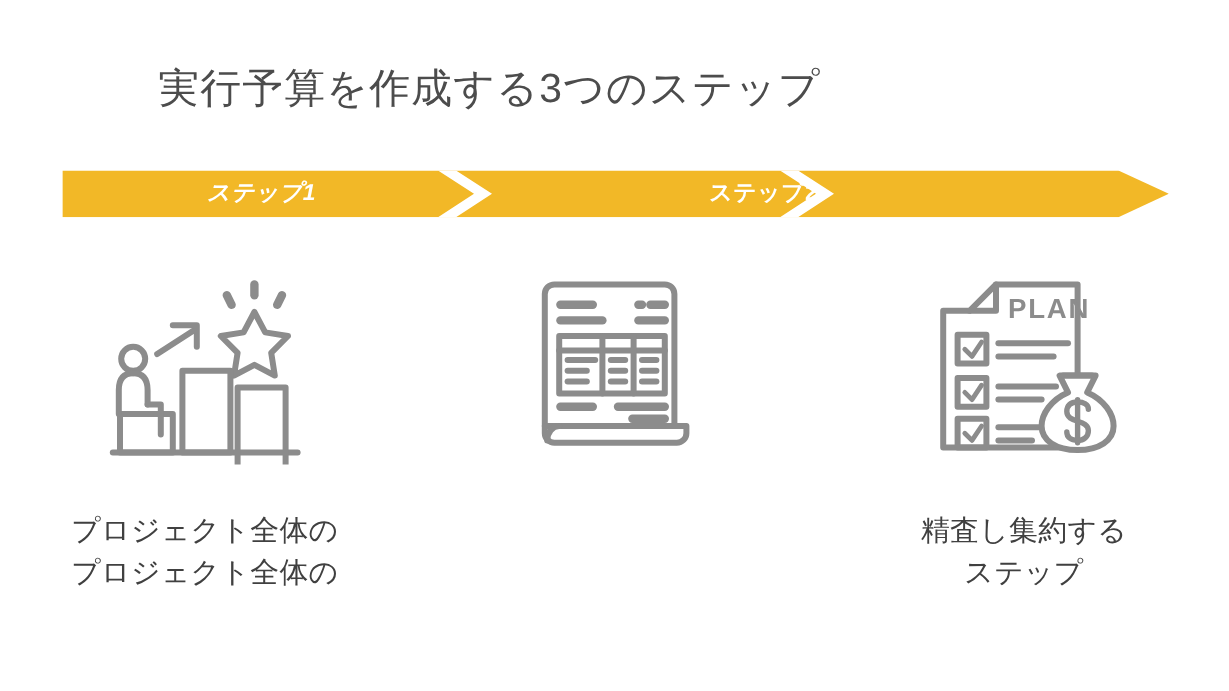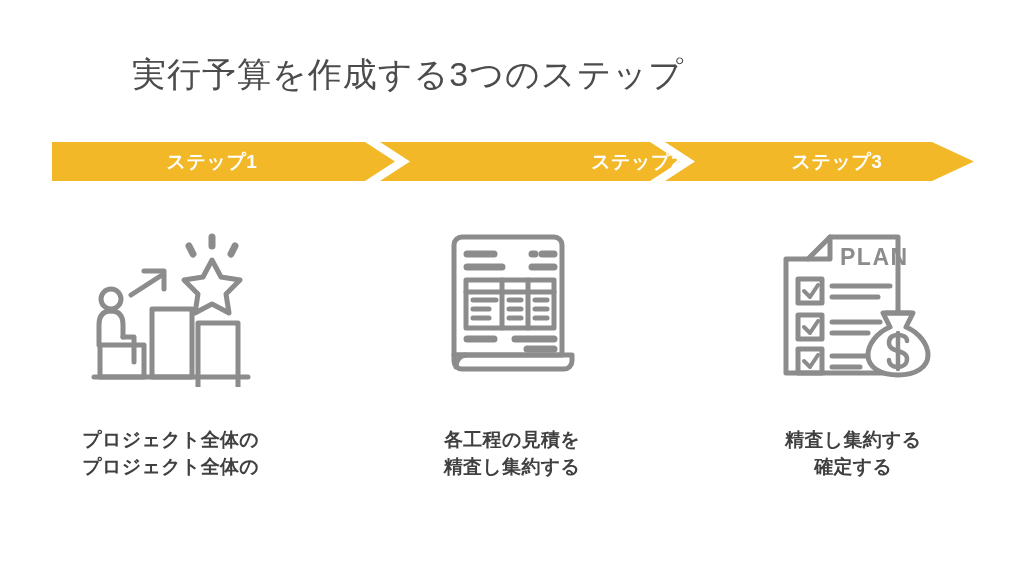--- a/index.html
+++ b/index.html
@@ -53,21 +53,21 @@
     top: 0;
     height: 39px;
     line-height: 39px;
     text-align: center;
     color: #ffffff;
     font-size: 19px;
     font-weight: bold;
     letter-spacing: 0.5px;
     white-space: nowrap;
   }
-  .step-label.s1 { left: 0px;   width: 320px; }
+  .step-label.s1 { left: 6px;   width: 320px; font-style: italic; }
   .step-label.s2 { left: 330px; width: 300px; text-align: right; }
   .step-label.s3 { left: 640px; width: 290px; }
 
   
   .columns {
     position: absolute;
     left: 0;
     top: 222px;
     width: 1024px;
     display: flex;
@@ -82,22 +82,22 @@
     width: 200px;
     height: 170px;
     display: flex;
     align-items: center;
     justify-content: center;
   }
   .icon-box svg { display: block; }
   .caption {
     margin-top: 34px;
     text-align: center;
-    font-size: 19px;
-    font-weight: bold;
+    font-size: 24px;
+    font-weight: normal;
     color: #404040;
     line-height: 1.44;
     letter-spacing: 0.3px;
     white-space: nowrap;
   }
   .caption .ln { display: block; }
 </style>
 </head>
 <body>
 
@@ -109,21 +109,20 @@
     <path d="M0,0 L880,0 L922,19.5 L880,39 L0,39 Z" fill="#F2B827"></path>
 
     <path d="M313,0 L328,0 L358,19.5 L328,39 L313,39 L343,19.5 Z" fill="#ffffff"></path>
 
     <path d="M598,0 L613,0 L643,19.5 L613,39 L598,39 L628,19.5 Z" fill="#ffffff"></path>
   </svg>
 
   <div class="step-labels">
     <div class="step-label s1">ステップ1</div>
     <div class="step-label s2">ステップ2</div>
-    <div class="step-label s3">ステップ3</div>
   </div>
 </div>
 
 <div class="columns">
 
   <div class="col">
     <div class="icon-box">
       <svg width="170" height="160" viewBox="0 0 170 160" fill="none" stroke="#8c8c8c" stroke-width="5" stroke-linecap="round" stroke-linejoin="round">
 
         <g stroke-width="7">
@@ -197,24 +196,20 @@
         <g stroke-width="7">
           <line x1="35" y1="112" x2="62" y2="112"></line>
           <line x1="83" y1="112" x2="122" y2="112"></line>
           <line x1="95" y1="122" x2="122" y2="122"></line>
         </g>
 
         <path d="M22,128 L140,128 a0,0 0 0 1 0,0 L140,134 a8,8 0 0 1 -8,8 L30,142 a8,8 0 0 1 -8,-8 Z"></path>
         <path d="M34,128 a10,12 0 0 0 -10,12"></path>
       </svg>
     </div>
-    <div class="caption">
-      <span class="ln">各工程の見積を</span>
-      <span class="ln">精査し集約する</span>
-    </div>
   </div>
 
   <div class="col">
     <div class="icon-box">
       <svg width="170" height="160" viewBox="0 0 170 160" fill="none" stroke="#8c8c8c" stroke-width="5" stroke-linecap="round" stroke-linejoin="round">
 
         <path d="M40,32 L62,10 L130,10 L130,146 L18,146 L18,32 Z"></path>
         <path d="M62,10 L62,32 L40,32"></path>
 
         <text x="72" y="38" font-family="'Liberation Sans', sans-serif" font-size="23" font-weight="bold" fill="#8c8c8c" stroke="none" letter-spacing="1.5">PLAN</text>
@@ -249,17 +244,17 @@
           <path d="M118,86 L142,86" stroke-width="5"></path>
           <g stroke-width="4.5">
             <line x1="130" y1="106" x2="130" y2="142"></line>
             <path d="M139,114 C139,110 135,108 130,108 C124,108 121,111 121,116 C121,126 139,122 139,132 C139,137 135,140 130,140 C124,140 121,137 121,133"></path>
           </g>
         </g>
       </svg>
     </div>
     <div class="caption">
       <span class="ln">精査し集約する</span>
-      <span class="ln">確定する</span>
+      <span class="ln">ステップ</span>
     </div>
   </div>
 
 </div>
 
 </body></html>

